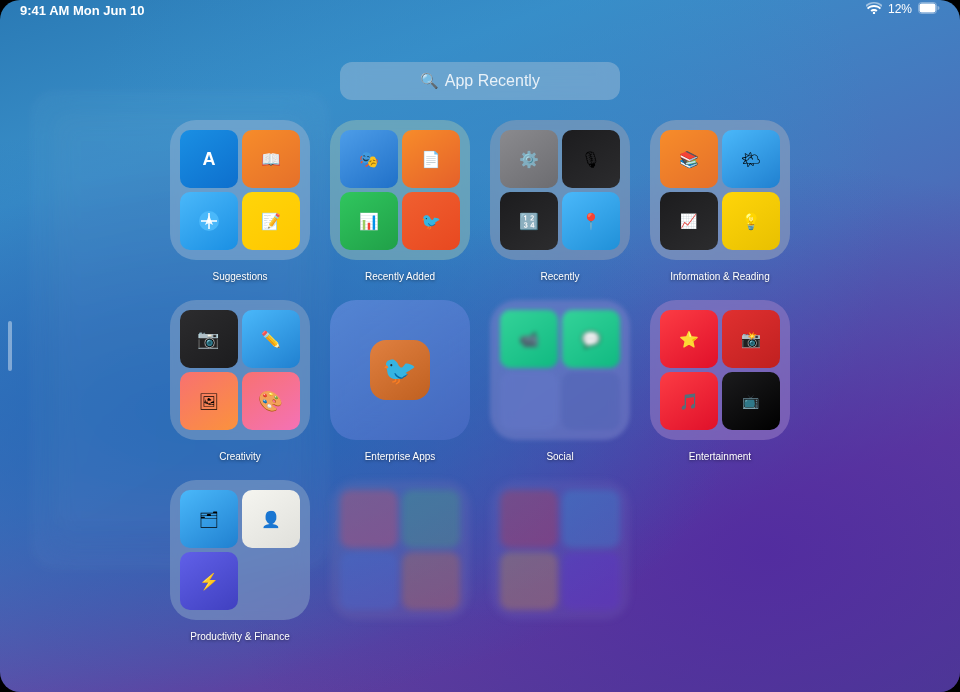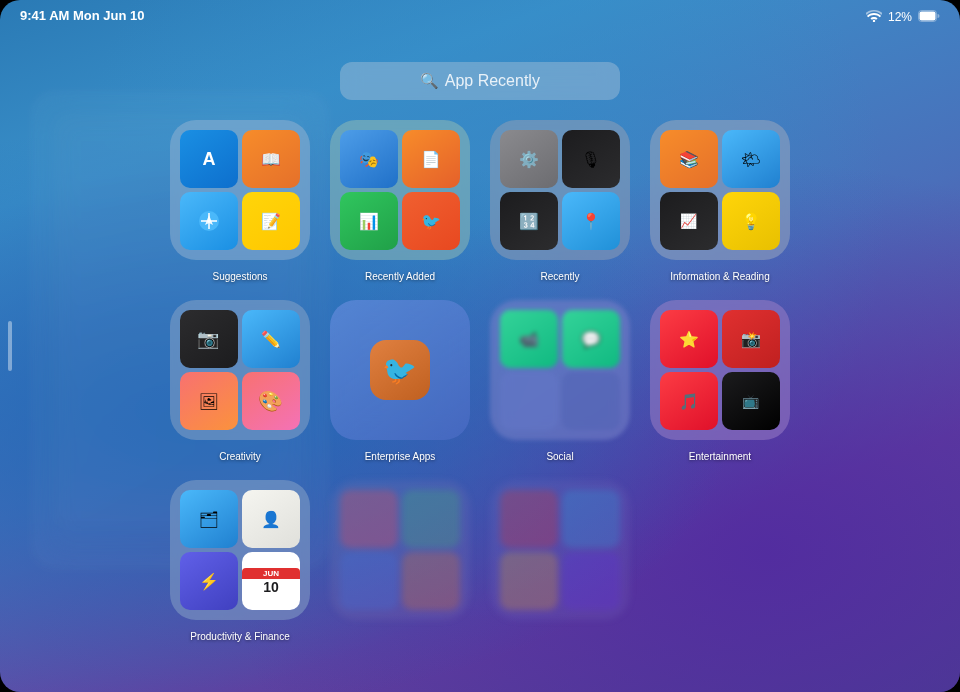--- a/index.html
+++ b/index.html
@@ -31,23 +31,23 @@
     }
 
     
     .status-bar {
       position: absolute;
       top: 0;
       left: 0;
       right: 0;
       height: 36px;
       display: flex;
-      align-items: flex-start;
+      align-items: flex-end;
       justify-content: space-between;
-      padding: 8px 20px;
+      padding: 18px 20px;
       z-index: 100;
     }
 
     .status-time {
       color: white;
       font-size: 13px;
       font-weight: 600;
     }
 
     .status-icons {
@@ -409,24 +409,20 @@
         <div class="folder-app app-tv" style="font-size:14px;color:white;">📺</div>
       </div>
       <span class="folder-label">Entertainment</span>
     </div>
 
     <div class="app-folder folder-productivity">
       <div class="folder-inner">
         <div class="folder-app app-files" style="font-size:16px;">🗂</div>
         <div class="folder-app app-contacts" style="font-size:16px;">👤</div>
         <div class="folder-app app-shortcuts" style="font-size:16px;">⚡</div>
-        <div class="folder-app app-calendar" style="font-size:11px;font-weight:bold;color:#e03030;display:flex;flex-direction:column;align-items:center;justify-content:center;gap:0;">
-          <span style="font-size:8px;background:#e03030;color:white;width:100%;text-align:center;border-radius:4px 4px 0 0;padding:1px 0;">JUN</span>
-          <span style="font-size:14px;color:#1c1c1e;">10</span>
-        </div>
       </div>
       <span class="folder-label">Productivity &amp; Finance</span>
     </div>
 
 
     <div class="app-folder" style="opacity:0.5;">
       <div class="folder-inner" style="background:rgba(130,120,180,0.4);backdrop-filter:blur(20px);filter:blur(3px);">
         <div class="folder-app" style="background:rgba(255,80,80,0.6);"></div>
         <div class="folder-app" style="background:rgba(80,180,120,0.6);"></div>
         <div class="folder-app" style="background:rgba(80,120,220,0.6);"></div>

